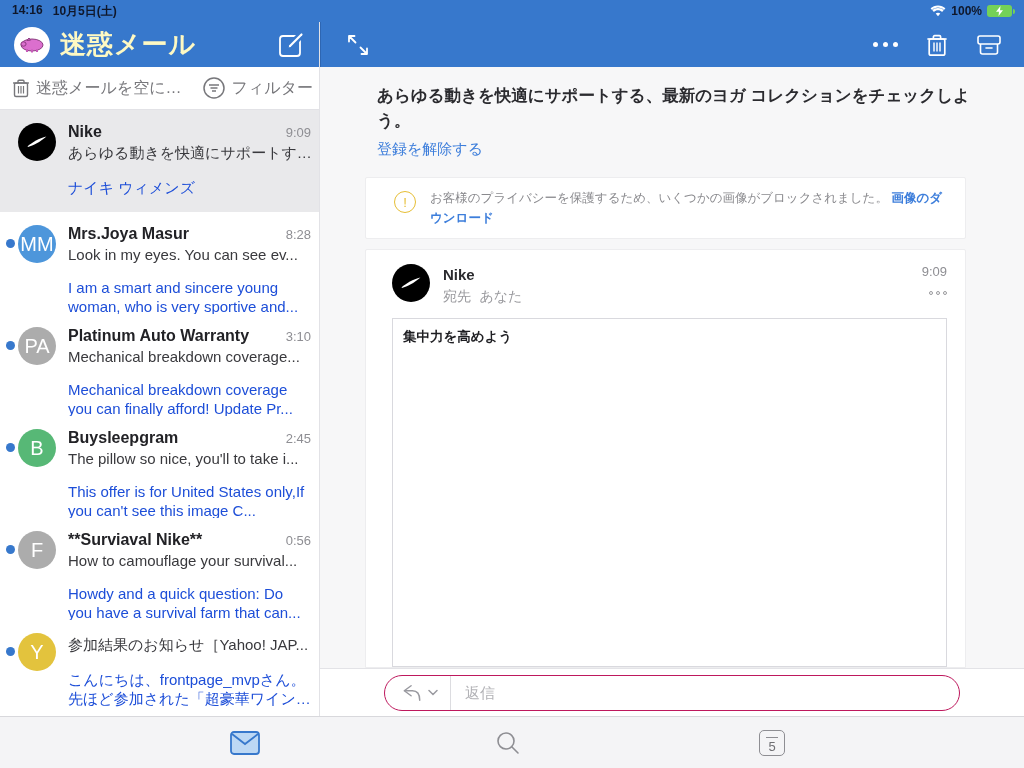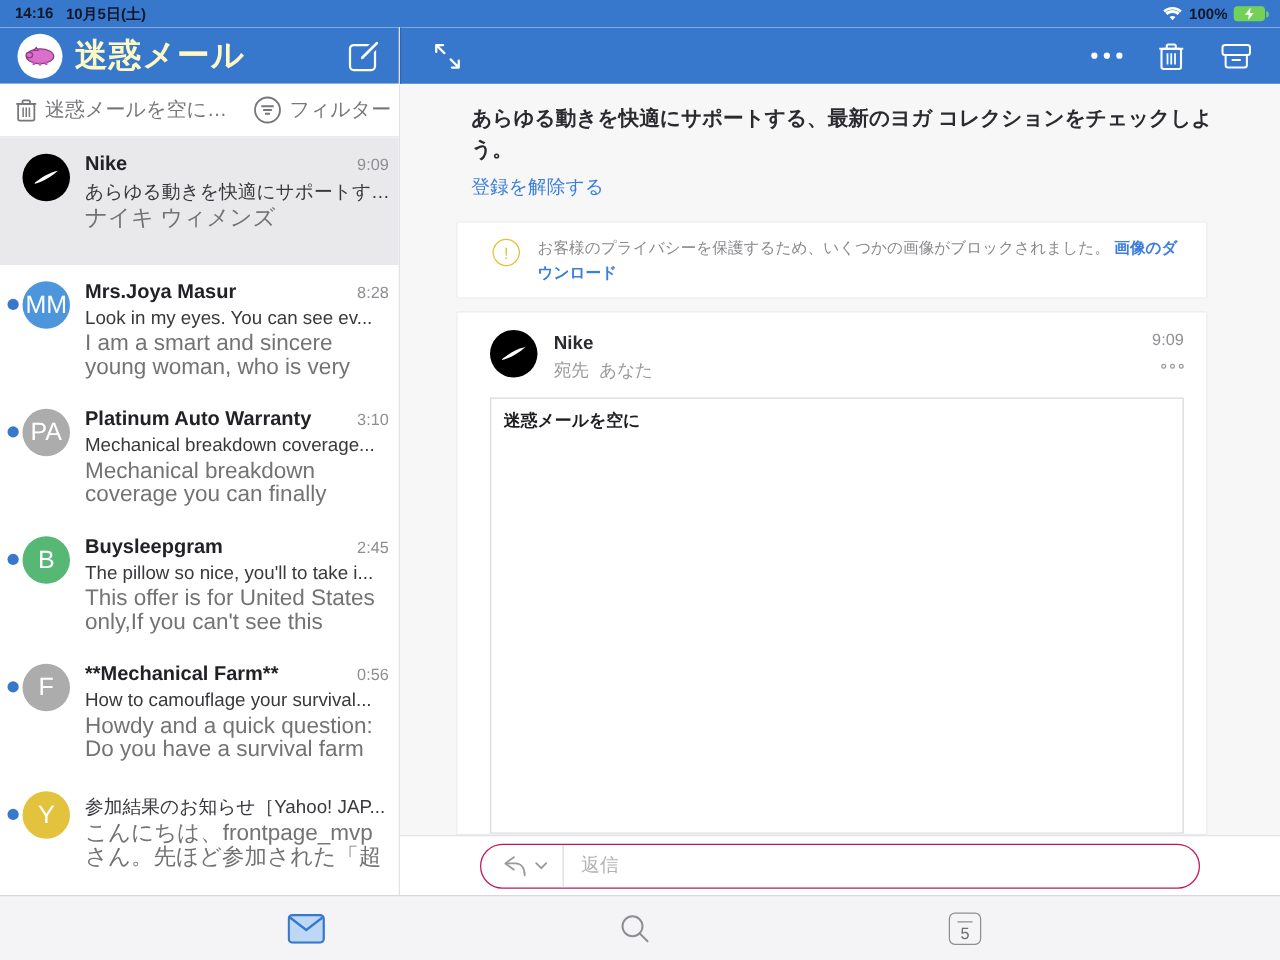--- a/index.html
+++ b/index.html
@@ -41,21 +41,21 @@
   .email-row.selected { background:#E9E9EB; }
   .dotcol { width:16px; display:flex; justify-content:center; padding-top:14px; flex:0 0 16px; }
   .dot { width:9px; height:9px; border-radius:50%; background:#3778CC; }
   .avatar { width:38px; height:38px; border-radius:50%; flex:0 0 38px; display:flex; align-items:center; justify-content:center;
             color:#fff; font-size:20px; }
   .email-text { flex:1; min-width:0; margin-left:12px; }
   .row1 { display:flex; align-items:baseline; }
   .ename { font-size:16px; font-weight:bold; color:#222226; flex:1; white-space:nowrap; overflow:hidden; }
   .etime { font-size:13px; color:#8E8E93; margin-left:6px; flex:0 0 auto; }
   .esubj { font-size:15px; color:#39393D; margin-top:3px; white-space:nowrap; overflow:hidden; }
-  .eprev { font-size:18px; color:#737373; margin-top:2px; line-height:19px; max-height:38px; overflow:hidden; }
+  .eprev { font-size:15px; color:#1d4ed8; margin-top:15px; line-height:19px; max-height:38px; overflow:hidden; }
 
   
   .detail-scroll { flex:1; min-height:0; display:flex; flex-direction:column; overflow:hidden; }
   .subject-block { padding:16px 30px 0 57px; }
   .subject { font-size:16.5px; font-weight:bold; color:#2B2B2F; line-height:25px; max-width:600px; }
   .unsub { margin-top:7px; font-size:15px; color:#3D7EDB; display:inline-block; }
   .banner { margin:18px 58px 0 45px; background:#fff; border:1px solid #EDEDEF; border-radius:2px;
             display:flex; align-items:flex-start; padding:10px 14px; gap:14px; }
   .warn-circle { width:22px; height:22px; border-radius:50%; border:1.5px solid #E6BE35; color:#E6BE35;
                  font-size:13px; display:flex; align-items:center; justify-content:center; flex:0 0 auto; margin-left:14px; margin-top:3px; }
@@ -242,21 +242,21 @@
 
         <div class="email-row">
           <span class="dotcol">
               <span class="dot"></span>
             </span>
           <div class="avatar" style="background: rgb(172, 172, 172);">
               <span>F</span>
             </div>
           <div class="email-text">
             <div class="row1">
-                <span class="ename">**Mechanical Farm**</span>
+                <span class="ename">**Surviaval Nike**</span>
                 <span class="etime">0:56</span>
               </div>
             <div class="esubj">How to camouflage your survival...</div>
             <div class="eprev">Howdy and a quick question: Do you have a survival farm that can...</div>
           </div>
         </div>
 
         <div class="email-row">
           <span class="dotcol">
               <span class="dot"></span>
@@ -333,21 +333,21 @@
             <div class="card-right">
               <div class="card-time">9:09</div>
               <div class="mini-dots">
                   <i></i>
                   <i></i>
                   <i></i>
                 </div>
             </div>
           </div>
           <div class="body-box">
-            <div class="body-text">迷惑メールを空に</div>
+            <div class="body-text">集中力を高めよう</div>
           </div>
         </div>
       </div>
 
       <div class="reply-strip">
         <div class="reply-pill">
           <span class="reply-btn">
             <svg width="22" height="20" viewBox="0 0 24 22">
               <path d="M11 3 L3.5 8.5 L11 14" fill="none" stroke="#9A9AA0" stroke-width="1.6" stroke-linejoin="round" stroke-linecap="round"></path>
               <path d="M4.5 8.5 H12.5 C17.5 8.5 20.5 12.5 20.5 19" fill="none" stroke="#9A9AA0" stroke-width="1.6" stroke-linecap="round"></path>

